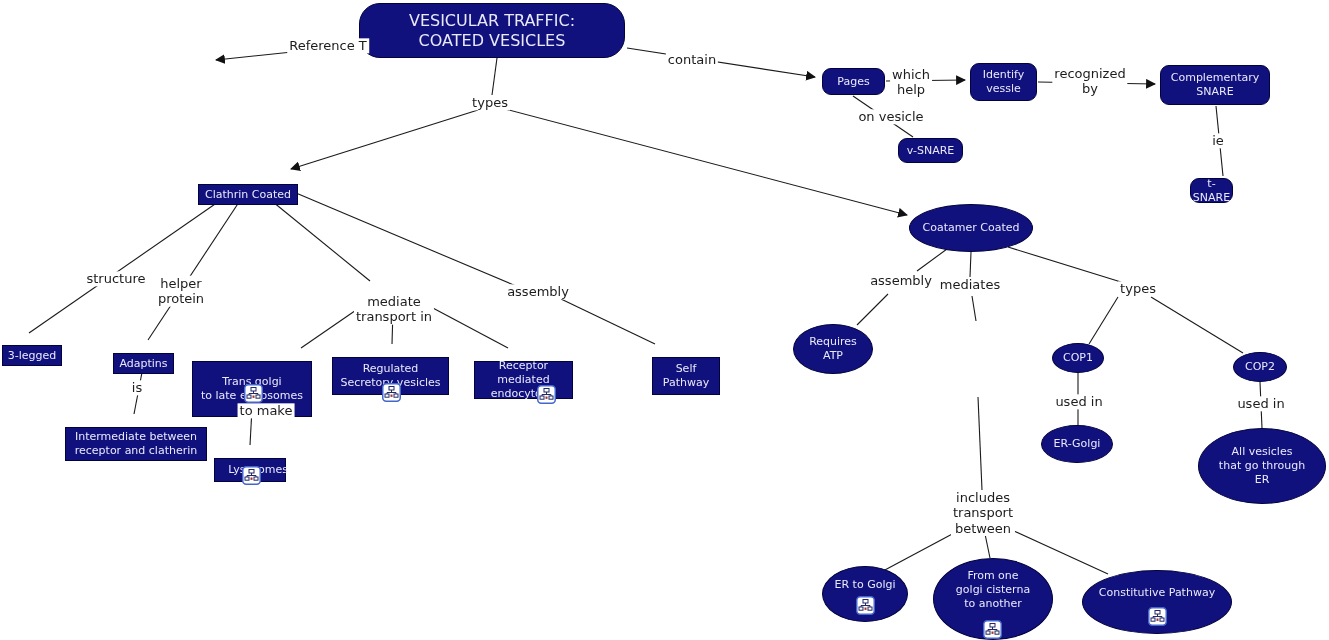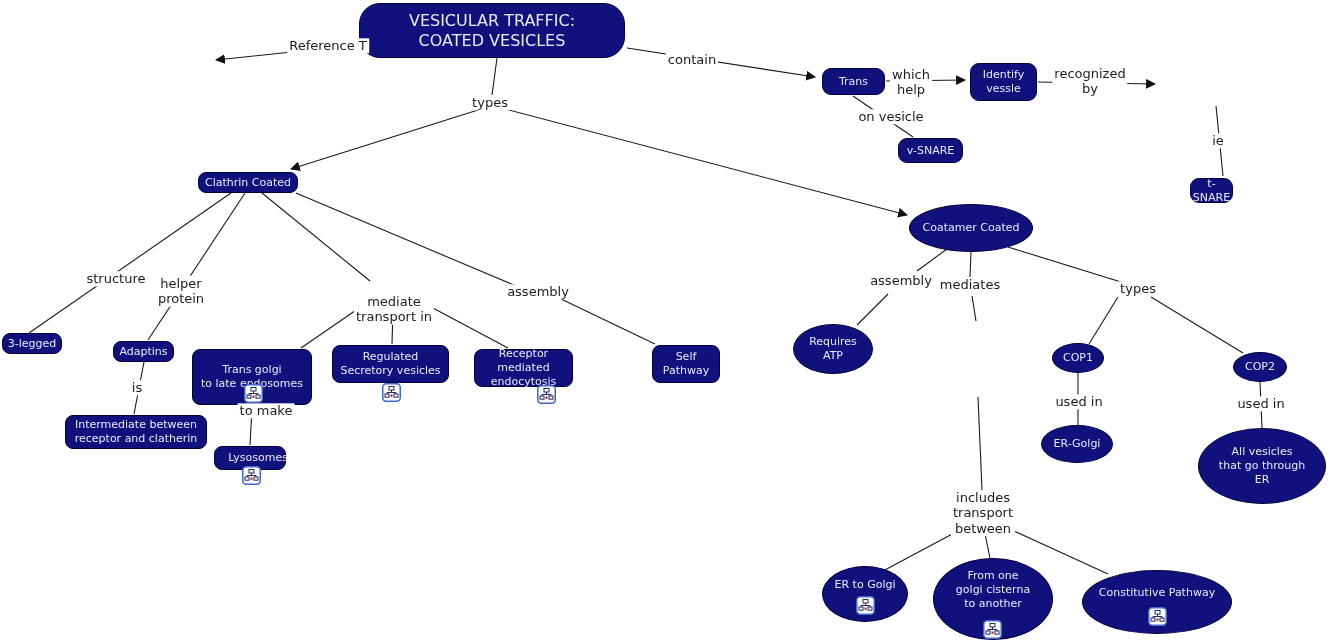--- a/index.html
+++ b/index.html
@@ -8,21 +8,21 @@
   svg.wires { position:absolute; left:0; top:0; z-index:1; }
   .node {
     position:absolute; z-index:2; box-sizing:border-box;
     display:flex; align-items:center; justify-content:center;
     text-align:center; white-space:pre-line;
     background:#11117d; color:#e9e9fb; border:1.5px solid #02023f;
     font-size:11px; line-height:1.25;
   }
   .rrect { border-radius:9px; }
   .title { border-radius:21px; font-size:16px; }
-  .srect { border-radius:8px; border-width:1px; }
+  .srect { border-radius:0; border-width:1px;margin-top:12px; }
   .enode { border-radius:50%; }
   .pad-b { padding-bottom:18px; }
   .llabel {
     position:absolute; z-index:2; transform:translate(-50%,-50%);
     background:#fff; color:#1c1c1c; font-size:13px; line-height:1.18;
     text-align:center; white-space:pre-line; padding:0 2px;
   }
   .res-icon { position:absolute; z-index:3; width:19px; height:19px; display:block; }
 </style>
 </head>
@@ -67,23 +67,25 @@
       <line x1="956" y1="532" x2="883" y2="571"></line>
       <line x1="985" y1="534" x2="990" y2="558"></line>
       <line x1="1014" y1="531" x2="1108" y2="574"></line>
       <line x1="144" y1="362" x2="134" y2="414"></line>
       <line x1="253" y1="390" x2="250" y2="445"></line>
     </g>
   </svg>
 
   <div class="node rrect title" style="left:359px;top:3px;width:266px;height:55px;">VESICULAR TRAFFIC:
 COATED VESICLES</div>
-  <div class="node rrect" style="left:822px;top:68px;width:63px;height:27px;">Trans</div>
+  <div class="node rrect" style="left:822px;top:68px;width:63px;height:27px;">Pages</div>
   <div class="node rrect" style="left:970px;top:63px;width:67px;height:38px;">Identify
 vessle</div>
+  <div class="node rrect" style="left:1160px;top:65px;width:110px;height:40px;">Complementary
+SNARE</div>
   <div class="node rrect" style="left:898px;top:138px;width:65px;height:25px;">v-SNARE</div>
   <div class="node rrect" style="left:1190px;top:178px;width:43px;height:25px;">t-SNARE</div>
 
   <div class="node srect" style="left:198px;top:172px;width:100px;height:21px;">Clathrin Coated</div>
   <div class="node srect" style="left:2px;top:333px;width:60px;height:21px;">3-legged</div>
   <div class="node srect" style="left:113px;top:341px;width:61px;height:21px;">Adaptins</div>
   <div class="node srect" style="left:65px;top:415px;width:142px;height:34px;">Intermediate between
 receptor and clatherin</div>
   <div class="node srect" style="left:192px;top:349px;width:120px;height:56px;">Trans golgi
 to late endosomes</div>

